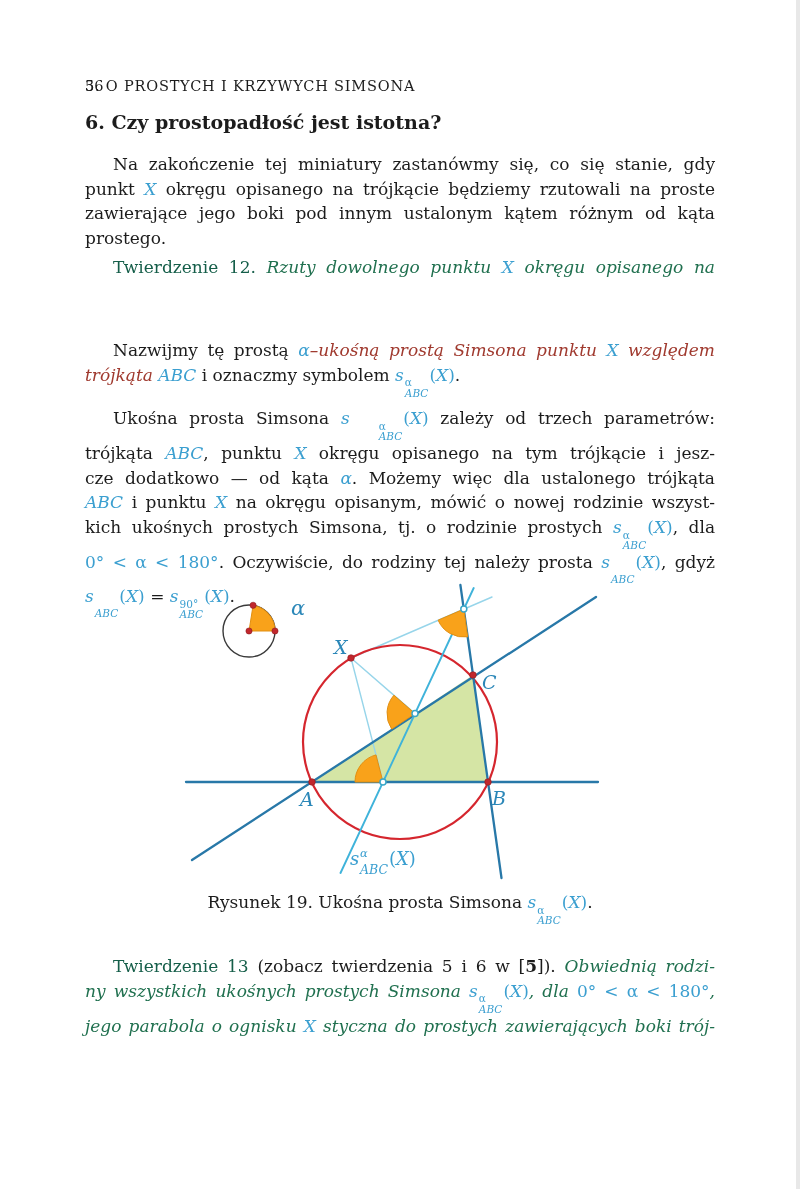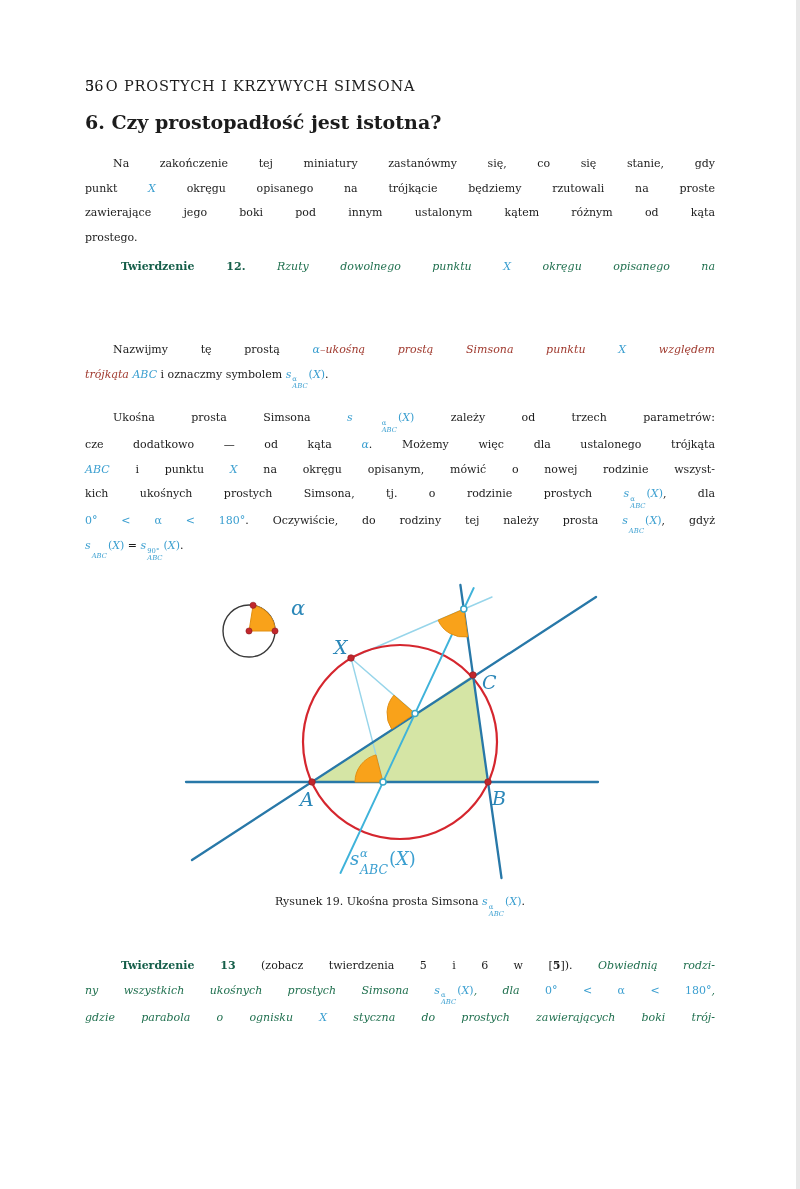--- a/index.html
+++ b/index.html
@@ -8,32 +8,32 @@
 
   
   .runhead{position:absolute;top:78px;left:85px;width:630px;height:20px;font-size:14.5px;}
   .pagenum{position:absolute;left:0;top:0;}
   .runtitle{display:block;text-align:left;letter-spacing:0.8px;}
 
   
   .secheading{position:absolute;top:111px;left:85px;width:630px;font-size:19px;font-weight:bold;}
 
   
-  .block{position:absolute;left:85px;width:630px;font-size:11px;line-height:24.5px;}
+  .block{position:absolute;left:85px;width:630px;font-size:17px;line-height:24.5px;}
   #para1{top:152px;} #thm12{top:255px;} #nazwijmy{top:338px;} #ukosna{top:406px;}
   #caption{top:890px;} #thm13{top:954px;}
   .line{text-align:justify;text-align-last:justify;}
   .line.nj{text-align-last:left;}
   .line.ind{text-indent:28px;}
   .line.ctr{text-align:left;text-align-last:center;}
 
   
   .rk{color:#1c1c1c;}
   .rkb{color:#1c1c1c;font-weight:bold;}
-  .rhb{color:#155e49;font-weight:bold;margin-left:8px;}
+  .rhb{color:#155e49;font-weight:normal;}
   .rgi{color:#20704f;font-style:italic;}
   .rri{color:#a03a2f;font-style:italic;}
   .rc{color:#3b9fd0;}
   .rci{color:#3b9fd0;font-style:italic;}
 
   
   .sx{color:#3b9fd0;white-space:nowrap;}
   .sxi{font-style:italic;}
   .ss{display:inline-flex;flex-direction:column;align-items:flex-start;
       line-height:0.95;font-size:0.62em;vertical-align:-0.55em;margin:0 1px;}
@@ -81,20 +81,21 @@
       <div class="line nj"><span class="rri">trójkąta </span><span class="rci">ABC</span><span class="rk"> i oznaczmy symbolem </span><span class="sx"><span class="sxi">s</span><span class="ss">
             <span class="ssup">α</span>
             <span class="ssub">ABC</span>
           </span><span>(</span><span class="sxi">X</span><span>)</span></span><span class="rk">.</span></div>
     </div>
   <div class="block" id="ukosna">
       <div class="line ind"><span class="rk">Ukośna prosta Simsona </span><span class="sx"><span class="sxi">s</span><span class="ss">
             <span class="ssup">α</span>
             <span class="ssub">ABC</span>
           </span><span>(</span><span class="sxi">X</span><span>)</span></span><span class="rk"> zależy od trzech parametrów:</span></div>
+      <div class="line"><span class="rk">trójkąta </span><span class="rci">ABC</span><span class="rk">, punktu </span><span class="rci">X</span><span class="rk"> okręgu opisanego na tym trójkącie i jesz-</span></div>
       <div class="line"><span class="rk">cze dodatkowo — od kąta </span><span class="rci">α</span><span class="rk">. Możemy więc dla ustalonego trójkąta</span></div>
       <div class="line"><span class="rci">ABC</span><span class="rk"> i punktu </span><span class="rci">X</span><span class="rk"> na okręgu opisanym, mówić o nowej rodzinie wszyst-</span></div>
       <div class="line"><span class="rk">kich ukośnych prostych Simsona, tj. o rodzinie prostych </span><span class="sx"><span class="sxi">s</span><span class="ss">
             <span class="ssup">α</span>
             <span class="ssub">ABC</span>
           </span><span>(</span><span class="sxi">X</span><span>)</span></span><span class="rk">, dla</span></div>
       <div class="line"><span class="rc">0° &lt; α &lt; 180°</span><span class="rk">. Oczywiście, do rodziny tej należy prosta </span><span class="sx"><span class="sxi">s</span><span class="ss">
             <span class="ssup"></span>
             <span class="ssub">ABC</span>
           </span><span>(</span><span class="sxi">X</span><span>)</span></span><span class="rk">, gdyż</span></div>
@@ -161,16 +162,16 @@
             <span class="ssup">α</span>
             <span class="ssub">ABC</span>
           </span><span>(</span><span class="sxi">X</span><span>)</span></span><span class="rk">.</span></div>
     </div>
   <div class="block" id="thm13">
       <div class="line ind"><span class="rhb">Twierdzenie 13</span><span class="rk"> (zobacz twierdzenia 5 i 6 w [</span><span class="rkb">5</span><span class="rk">]).</span><span class="rgi"> Obwiednią rodzi-</span></div>
       <div class="line"><span class="rgi">ny wszystkich ukośnych prostych Simsona </span><span class="sx"><span class="sxi">s</span><span class="ss">
             <span class="ssup">α</span>
             <span class="ssub">ABC</span>
           </span><span>(</span><span class="sxi">X</span><span>)</span></span><span class="rgi">, dla </span><span class="rc">0° &lt; α &lt; 180°</span><span class="rgi">,</span></div>
-      <div class="line"><span class="rgi">gdzie parabola o ognisku </span><span class="rci">X</span><span class="rgi"> styczna do prostych zawierających boki trój-</span></div>
+      <div class="line"><span class="rgi">jego parabola o ognisku </span><span class="rci">X</span><span class="rgi"> styczna do prostych zawierających boki trój-</span></div>
     </div>
 
 </div>
 
 </body></html>

